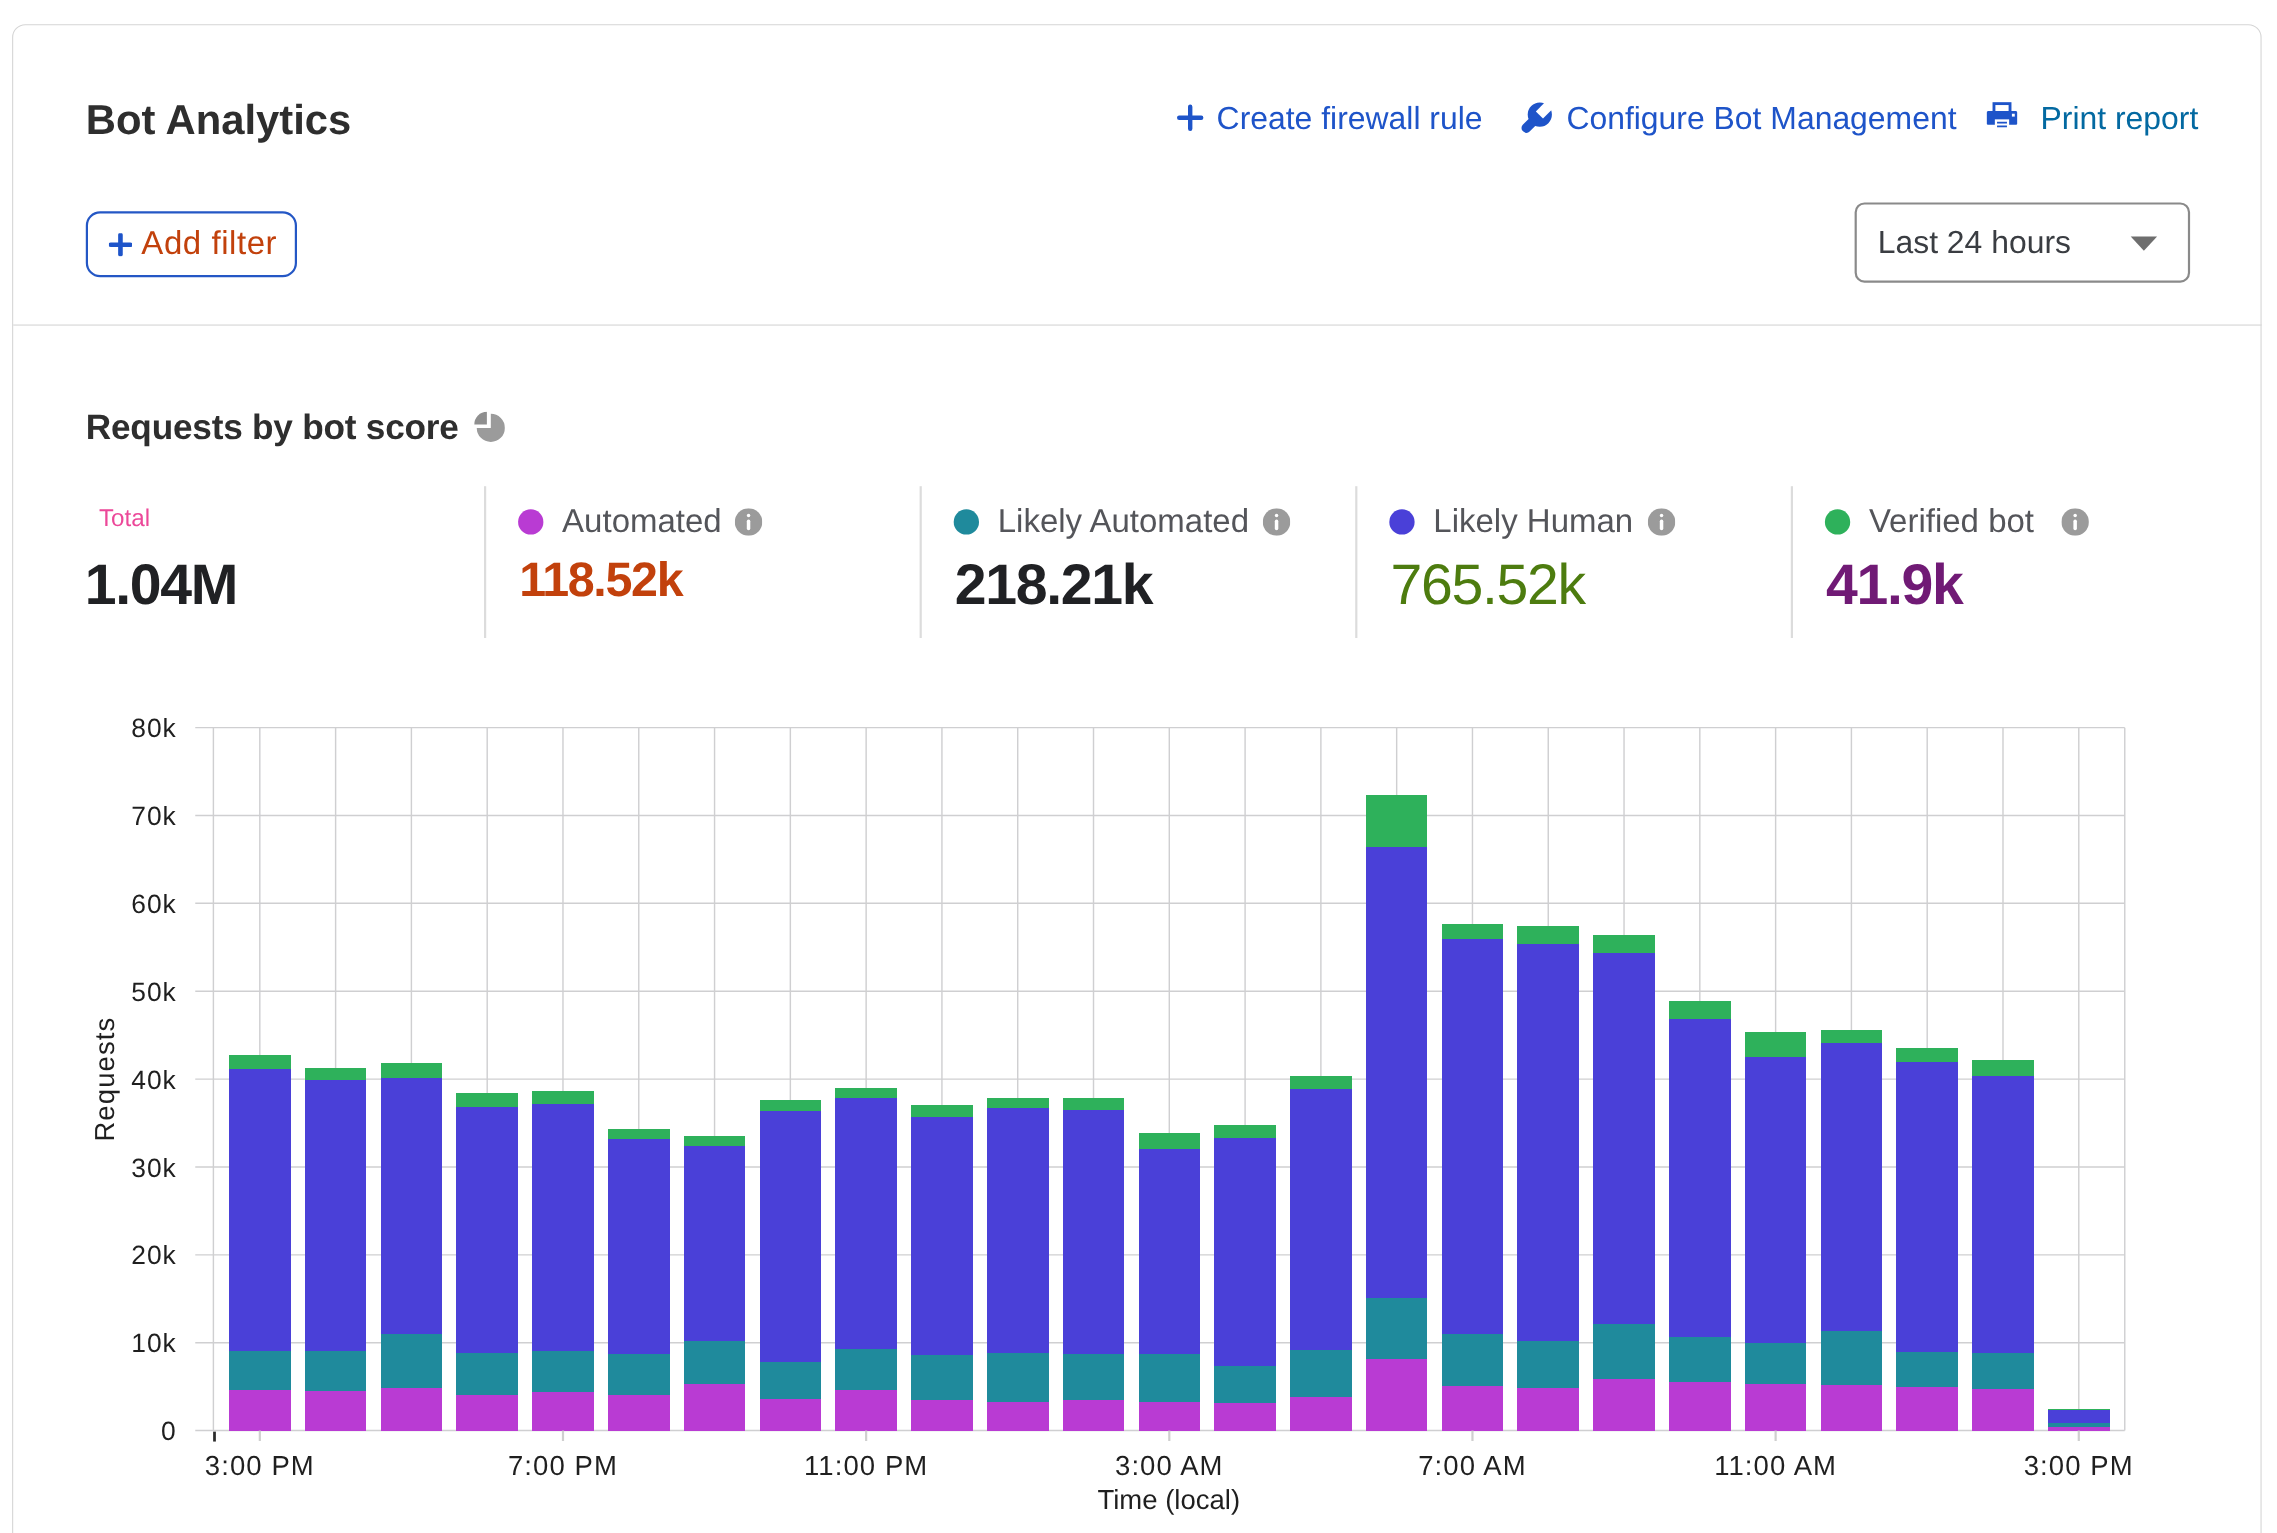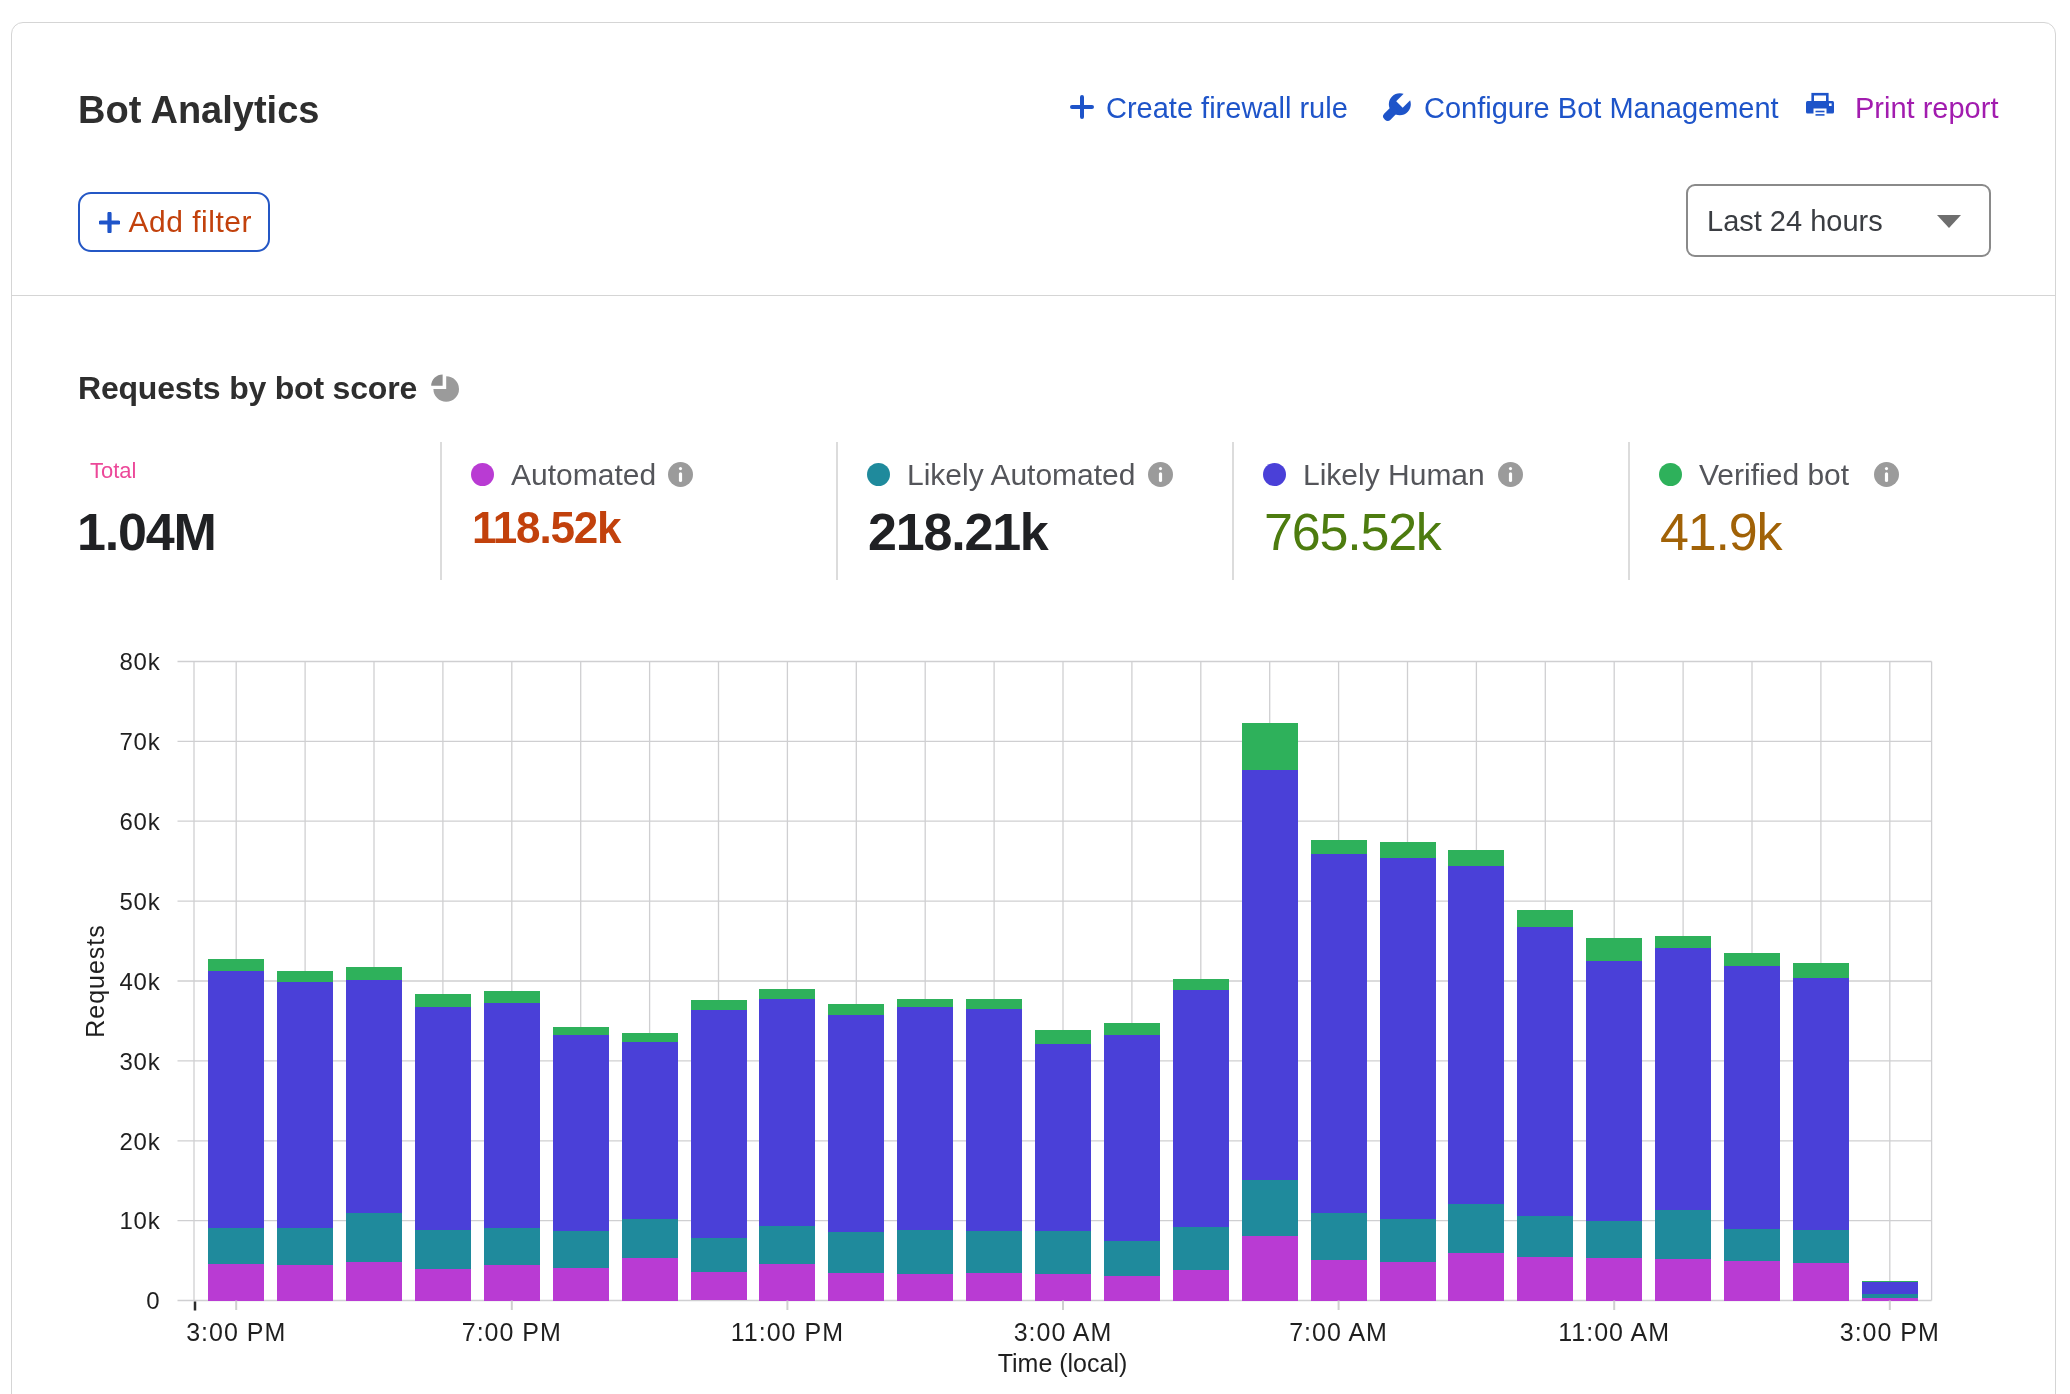--- a/index.html
+++ b/index.html
@@ -24,21 +24,21 @@
     </svg></div>
 <div class="abs" style="left:1424px;top:81.5px;font-size:29px;line-height:1;color:#1e54c9">Configure Bot Management</div>
 <div class="abs" style="left:1806px;top:80px"><svg width="28" height="27" viewBox="0 0 28 27">
 <rect x="6.7" y="2.2" width="14.6" height="8.5" fill="none" stroke="#1e54c9" stroke-width="2.6"></rect>
 <rect x="0" y="9" width="28" height="12.5" rx="1.5" fill="#1e54c9"></rect>
 <rect x="23" y="11.4" width="2.6" height="2.6" fill="#fff"></rect>
 <rect x="7.5" y="16.5" width="13" height="10" fill="#fff"></rect>
 <rect x="9.5" y="18.7" width="9" height="1.6" fill="#1e54c9"></rect>
 <rect x="9.5" y="22.1" width="9" height="1.6" fill="#1e54c9"></rect>
 </svg></div>
-<div class="abs" style="left:1855px;top:81.5px;font-size:29px;line-height:1;color:#a21caf">Print report</div>
+<div class="abs" style="left:1855px;top:81.5px;font-size:29px;line-height:1;color:#0369a1">Print report</div>
 
 <div class="abs" style="left:78px;top:180px;width:192px;height:60px;border:2px solid #2457c5;border-radius:13px"></div>
 <div class="abs" style="left:99px;top:199.5px"><svg width="21" height="21" viewBox="0 0 21 21">
       <path d="M10.5 1.6v17.8M1.6 10.5h17.8" stroke="#1e54c9" stroke-width="4.2" stroke-linecap="round"></path>
     </svg></div>
 <div class="abs" style="left:128.5px;top:195px;font-size:30px;letter-spacing:0.5px;line-height:1;color:#c2410c">Add filter</div>
 
 <div class="abs" style="left:1685.5px;top:172px;width:305px;height:73px;border:2px solid #8a8a8a;border-radius:9px"></div>
 <div class="abs" style="left:1707px;top:194.5px;font-size:29px;line-height:1;color:#3a3d42">Last 24 hours</div>
 <div class="abs" style="left:1935.5px;top:201.5px"><svg width="26" height="15" viewBox="0 0 26 15">
@@ -77,21 +77,21 @@
     <rect x="9.6" y="9" width="2.8" height="8.6" rx="1.4" fill="#fff"></rect>
   </svg>
 <div style="position:absolute;left:1264px;top:505.8px;font-size:52px;line-height:1;font-weight:normal;color:#4d7c0f;letter-spacing:-1.2px">765.52k</div>
 <div style="position:absolute;left:1659.0px;top:463.0px;width:23.0px;height:23.0px;border-radius:50%;background:#2eb15b"></div>
 <div style="position:absolute;left:1699px;top:459.5px;font-size:30px;line-height:1;color:#54555a">Verified bot</div>
 <svg style="position:absolute;left:1874px;top:462px" width="25" height="25" viewBox="0 0 22 22">
     <circle cx="11" cy="11" r="11" fill="#9b9b9b"></circle>
     <rect x="9.6" y="4.4" width="2.8" height="2.8" rx="1.4" fill="#fff"></rect>
     <rect x="9.6" y="9" width="2.8" height="8.6" rx="1.4" fill="#fff"></rect>
   </svg>
-<div style="position:absolute;left:1660px;top:505.8px;font-size:52px;line-height:1;font-weight:normal;color:#a16207;letter-spacing:-1.2px">41.9k</div>
+<div style="position:absolute;left:1660px;top:505.8px;font-size:52px;line-height:1;font-weight:bold;color:#701a75;letter-spacing:-1.2px">41.9k</div>
 <div style="position:absolute;left:440px;top:442px;width:2px;height:138px;background:#dcdcdc"></div>
 <div style="position:absolute;left:836px;top:442px;width:2px;height:138px;background:#dcdcdc"></div>
 <div style="position:absolute;left:1232px;top:442px;width:2px;height:138px;background:#dcdcdc"></div>
 <div style="position:absolute;left:1628px;top:442px;width:2px;height:138px;background:#dcdcdc"></div>
 
 <svg width="2070" height="1394" viewBox="0 0 2070 1394" style="position:absolute;left:0;top:0">
 <line x1="177.5" y1="1300.5" x2="1931.6" y2="1300.5" stroke="#cfcfd1" stroke-width="1.3"></line>
 <line x1="177.5" y1="1220.6" x2="1931.6" y2="1220.6" stroke="#cfcfd1" stroke-width="1.3"></line>
 <line x1="177.5" y1="1140.8" x2="1931.6" y2="1140.8" stroke="#cfcfd1" stroke-width="1.3"></line>
 <line x1="177.5" y1="1060.9" x2="1931.6" y2="1060.9" stroke="#cfcfd1" stroke-width="1.3"></line>

